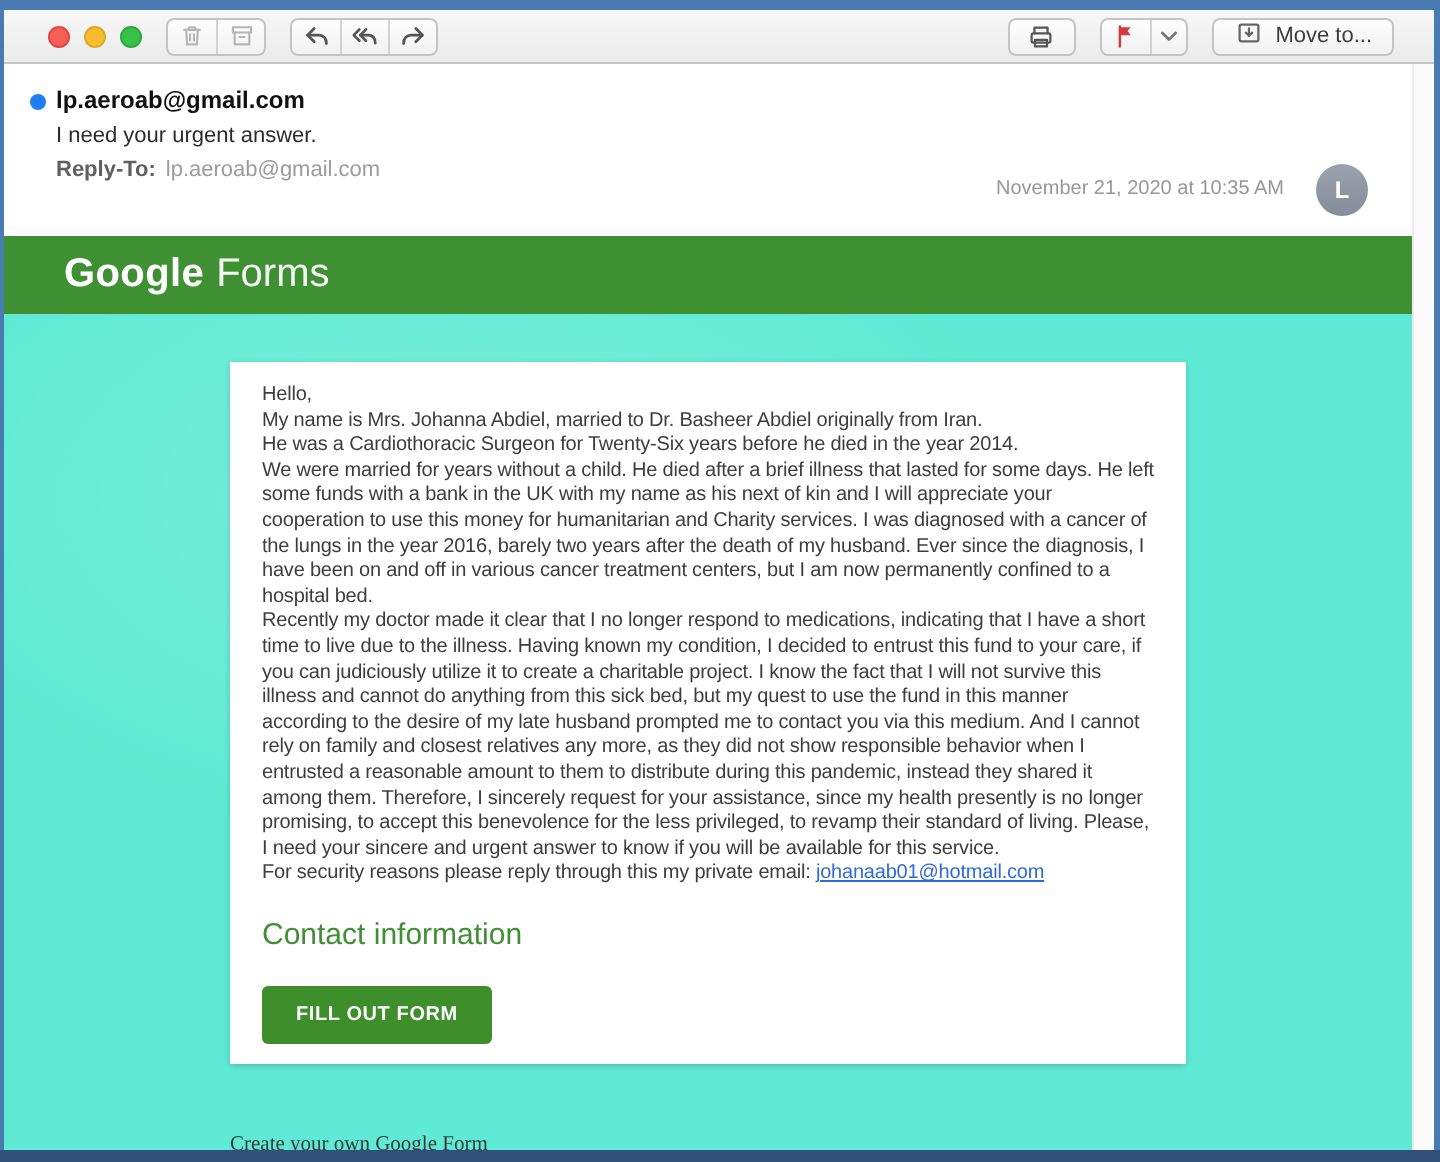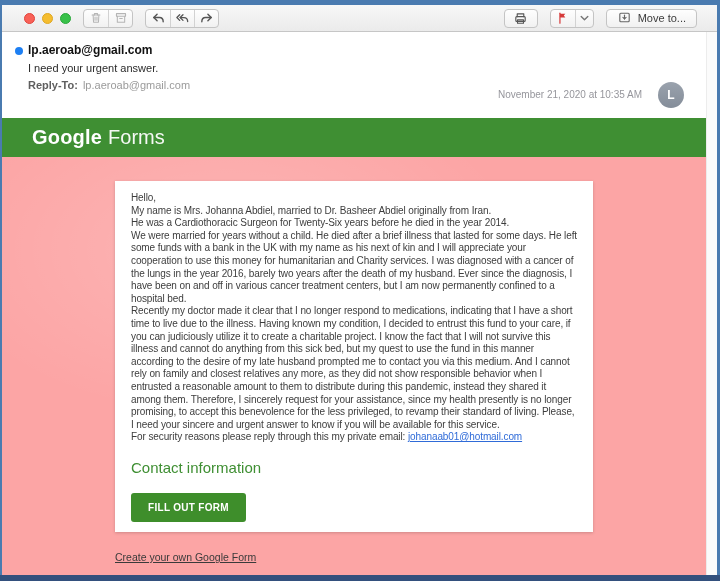--- a/index.html
+++ b/index.html
@@ -51,34 +51,34 @@
     background:linear-gradient(#9aa2ad,#848d99); color:#fff; font-size:12px; font-weight:bold;
     display:flex; align-items:center; justify-content:center; }
 
   
   .banner { position:absolute; left:0; top:113px; width:704px; height:39px; background:#3f8f33;
     display:flex; align-items:center; padding-left:30px; color:#fff; }
   .banner .brand { font-size:20px; font-weight:bold; letter-spacing:0.2px; }
   .banner .product { font-size:20px; font-weight:normal; margin-left:6px; opacity:0.95; }
 
   
-  .mail-body { position:absolute; left:0; top:152px; width:704px; height:420px; background:#fca5a5; }
+  .mail-body { position:absolute; left:0; top:152px; width:704px; height:420px; background:#5eead4; }
   .body-tint { position:absolute; left:0; top:0; width:100%; height:100%;
     background:radial-gradient(ellipse 420px 240px at 32% 22%, rgba(255,255,255,0.18), rgba(255,255,255,0) 70%); }
   .card { position:absolute; left:113px; top:24px; width:478px; height:351px; background:#fff;
     box-shadow:0 1px 3px rgba(0,0,0,0.18); padding:11px 16px 18px 16px; overflow:hidden; }
   .letter { font-size:10px; letter-spacing:-0.1px; line-height:12.6px; color:#3d3d3d; }
   .letter div { margin:0; }
   .security a { color:#2f6bd8; text-decoration:underline; }
   .contact-heading { font-size:15px; font-weight:normal; color:#3f8f33; margin-top:15px; }
   .fill-btn { display:inline-block; margin-top:17px; background:#3e8e2b; color:#fff; border:none;
     border-radius:3px; padding:9px 17px; font-size:10px; font-weight:bold; letter-spacing:0.3px;
     font-family:"Liberation Sans",sans-serif; cursor:pointer; }
-  .create-link { position:absolute; left:113px; top:394px; font-size:10.5px; color:#3a3a3a;
-    text-decoration:underline; cursor:pointer; }
+  .create-link { position:absolute; left:113px; top:410px; font-size:10.5px; color:#3a3a3a;
+    text-decoration:underline; cursor:pointer;font-family:Liberation Serif, serif; }
 
   
   .scroll-track { position:absolute; right:0; top:27px; width:11px; height:543px; background:#fbfbfb;
     border-left:1px solid #ececec; }
 </style>
 </head>
 <body>
 
 <div class="screen">
   <div class="window">

